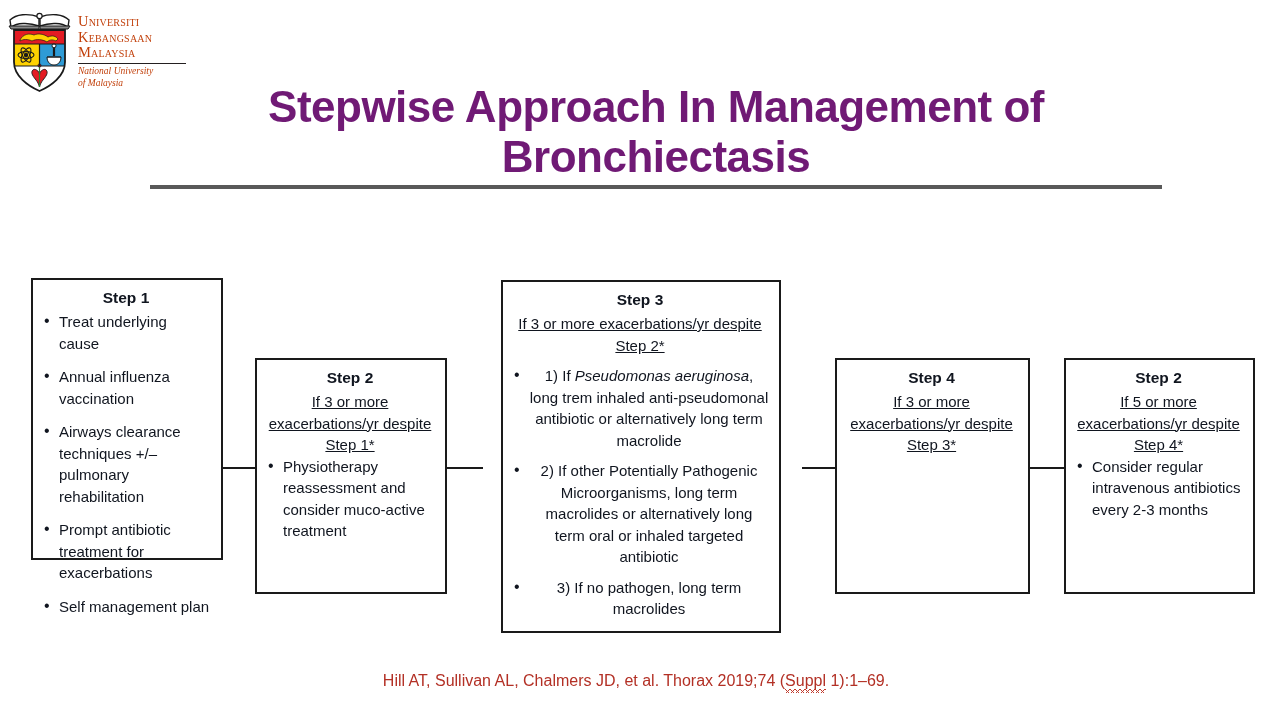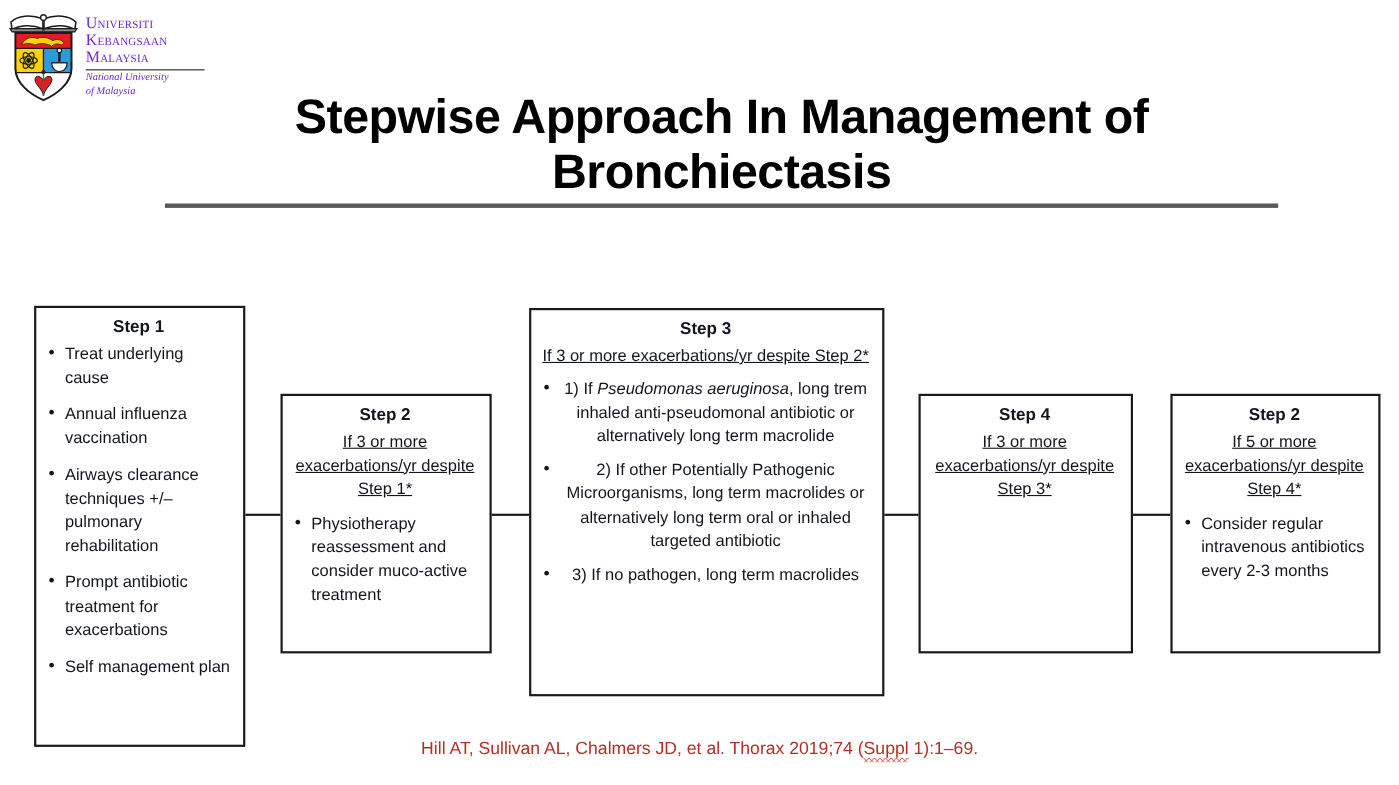--- a/index.html
+++ b/index.html
@@ -30,21 +30,21 @@
     top: 2px;
     width: 68px;
     height: 88px;
   }
   #logo-text {
     position: absolute;
     left: 74px;
     top: 10px;
     width: 112px;
     font-family: "Liberation Serif", serif;
-    color: #6d28d9;
+    color: #c2410c;
   }
   .logo-line {
     font-size: 14.5px;
     line-height: 15.5px;
     letter-spacing: 0.2px;
     font-variant: small-caps;
     white-space: nowrap;
   }
   #logo-rule {
     margin-top: 2px;
@@ -66,21 +66,21 @@
     top: 82px;
     width: 1012px;
     text-align: center;
   }
   #slide-title {
     font-family: "Liberation Sans", sans-serif;
     font-weight: bold;
     font-size: 44px;
     line-height: 50px;
     letter-spacing: -0.5px;
-    color: #000000;
+    color: #701a75;
     margin: 0;
   }
   #title-rule {
     position: absolute;
     left: 150px;
     top: 185px;
     width: 1012px;
     height: 4px;
     background: #595959;
   }
@@ -108,21 +108,20 @@
     line-height: 19px;
     color: #10151f;
     margin-bottom: 4px;
   }
   .step-cond {
     text-align: center;
     text-decoration: underline;
     font-size: 15px;
     line-height: 21.5px;
     color: #10151f;
-    margin-bottom: 10px;
   }
   .step-cond.wide { line-height: 22px; }
   ul.bullets {
     list-style: none;
     margin: 0;
     padding: 0;
   }
   ul.bullets li {
     position: relative;
     padding-left: 18px;
@@ -137,23 +136,23 @@
     position: absolute;
     left: 3px;
     top: -1px;
     font-size: 16px;
     line-height: 21.5px;
     color: #10151f;
   }
   .ital { font-style: italic; }
 
   
-  #box-step1 { left: 31px;  top: 278px; width: 192px;  height: 401px; }
+  #box-step1 { left: 31px;  top: 278px; width: 192px;  height: 282px; }
   #box-step2 { left: 255px; top: 358px; width: 192px;  height: 236px; }
-  #box-step3 { left: 481px; top: 280px; width: 323px;  height: 353px; }
+  #box-step3 { left: 501px; top: 280px; width: 280px;  height: 353px; }
   #box-step4 { left: 835px; top: 358px; width: 195px;  height: 236px; }
   #box-step5 { left: 1064px;top: 358px; width: 191px;  height: 236px; }
 
   #box-step3 .step-cond { margin-bottom: 8px; }
   #box-step3 ul.bullets li { margin-bottom: 9px; text-align: center; }
   #box-step1 ul.bullets li { margin-bottom: 12px; }
 
   
   .connector {
     position: absolute;

